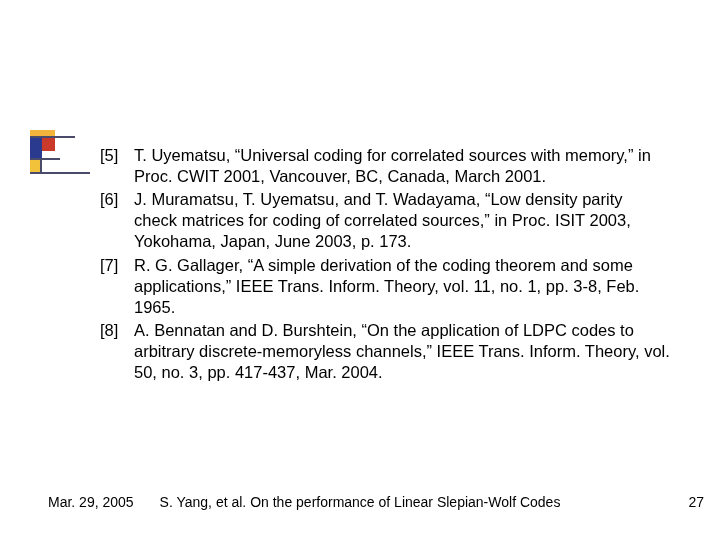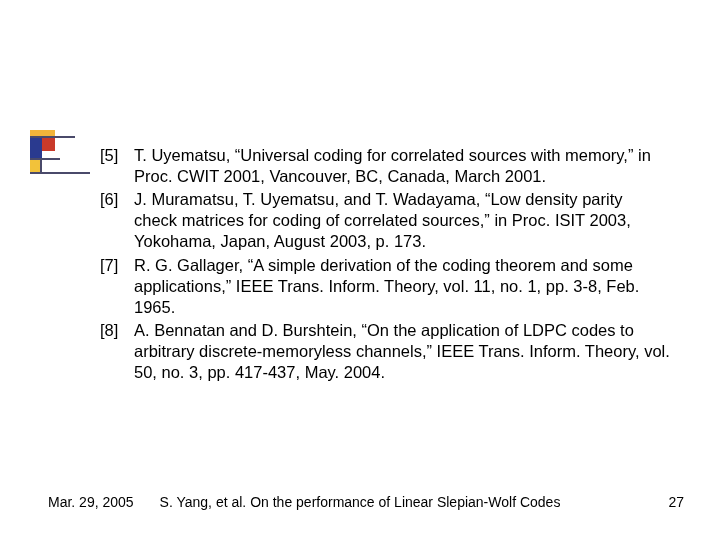--- a/index.html
+++ b/index.html
@@ -62,21 +62,21 @@
     left: 48px;
   }
   .footer-title {
     position: absolute;
     left: 0;
     width: 720px;
     text-align: center;
   }
   .footer-page {
     position: absolute;
-    right: 36px;
+    right: 16px;
     text-align: right;
   }
 </style>
 </head>
 <body>
 
 <div class="logo">
   <div class="l-top-yellow"></div>
   <div class="l-top-border"></div>
   <div class="l-blue"></div>
@@ -87,29 +87,29 @@
   <div class="l-rule"></div>
 </div>
 
 <div class="content">
   <div class="ref">
     <div class="ref-num">[5]</div>
     <div class="ref-text">T. Uyematsu, “Universal coding for correlated sources with memory,” in Proc. CWIT 2001, Vancouver, BC, Canada, March 2001.</div>
   </div>
   <div class="ref">
     <div class="ref-num">[6]</div>
-    <div class="ref-text">J. Muramatsu, T. Uyematsu, and T. Wadayama, “Low density parity check matrices for coding of correlated sources,” in Proc. ISIT 2003, Yokohama, Japan, August 2003, p. 173.</div>
+    <div class="ref-text">J. Muramatsu, T. Uyematsu, and T. Wadayama, “Low density parity check matrices for coding of correlated sources,” in Proc. ISIT 2003, Yokohama, Japan, June 2003, p. 173.</div>
   </div>
   <div class="ref">
     <div class="ref-num">[7]</div>
     <div class="ref-text">R. G. Gallager, “A simple derivation of the coding theorem and some applications,” IEEE Trans. Inform. Theory, vol. 11, no. 1, pp. 3-8, Feb. 1965.</div>
   </div>
   <div class="ref">
     <div class="ref-num">[8]</div>
-    <div class="ref-text">A. Bennatan and D. Burshtein, “On the application of LDPC codes to arbitrary discrete-memoryless channels,” IEEE Trans. Inform. Theory, vol. 50, no. 3, pp. 417-437, May. 2004.</div>
+    <div class="ref-text">A. Bennatan and D. Burshtein, “On the application of LDPC codes to arbitrary discrete-memoryless channels,” IEEE Trans. Inform. Theory, vol. 50, no. 3, pp. 417-437, Mar. 2004.</div>
   </div>
 </div>
 
 <div class="footer">
   <span class="footer-title">S. Yang, et al. On the performance of Linear Slepian-Wolf Codes</span>
   <span class="footer-date">Mar. 29, 2005</span>
   <span class="footer-page">27</span>
 </div>
 
 </body></html>

